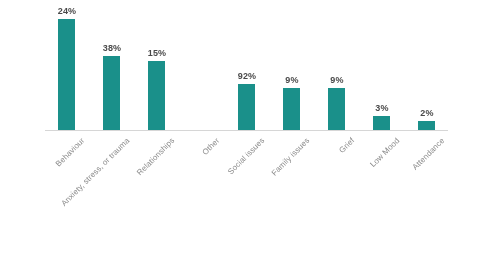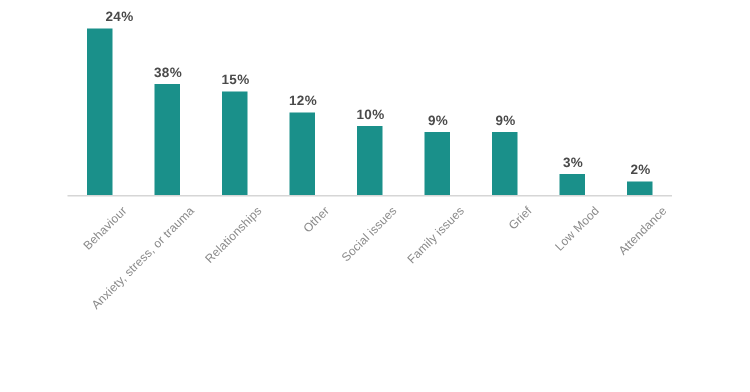--- a/index.html
+++ b/index.html
@@ -81,41 +81,37 @@
   }
 </style>
 </head>
 <body>
 
 <div id="chart-root">
 
   <div id="plot-area">
 
     <div class="bar-group" style="left:0px;">
-      <div class="bar-value" style="bottom: 114px; color: rgb(74, 74, 74); text-align: right;">24%</div>
+      <div class="bar-value" style="bottom: 114px; color: rgb(74, 74, 74);">24%</div>
       <div class="bar" style="height: 111px; background: rgb(26, 144, 138);"></div>
     </div>
 
     <div class="bar-group" style="left:45px;">
       <div class="bar-value" style="bottom: 77px; color: rgb(74, 74, 74);">38%</div>
       <div class="bar" style="height: 74px; background: rgb(26, 144, 138);"></div>
     </div>
 
     <div class="bar-group" style="left:90px;">
       <div class="bar-value" style="bottom: 72px; color: rgb(74, 74, 74); text-align: center;">15%</div>
       <div class="bar" style="height: 69px; background: rgb(26, 144, 138);"></div>
     </div>
 
-    <div class="bar-group" style="left:135px;">
-      <div class="bar-value" style="bottom: 58px; color: rgb(74, 74, 74);">12%</div>
-      <div class="bar" style="height: 55px; background: rgb(26, 144, 138);"></div>
-    </div>
 
     <div class="bar-group" style="left:180px;">
-      <div class="bar-value" style="bottom: 49px; color: rgb(74, 74, 74);">10%</div>
+      <div class="bar-value" style="bottom: 49px; color: rgb(74, 74, 74);">92%</div>
       <div class="bar" style="height: 46px; background: rgb(26, 144, 138);"></div>
     </div>
 
     <div class="bar-group" style="left:225px;">
       <div class="bar-value" style="bottom: 45px; color: rgb(74, 74, 74);">9%</div>
       <div class="bar" style="height: 42px; background: rgb(26, 144, 138);"></div>
     </div>
 
     <div class="bar-group" style="left:270px;">
       <div class="bar-value" style="bottom: 45px; color: rgb(74, 74, 74);">9%</div>

